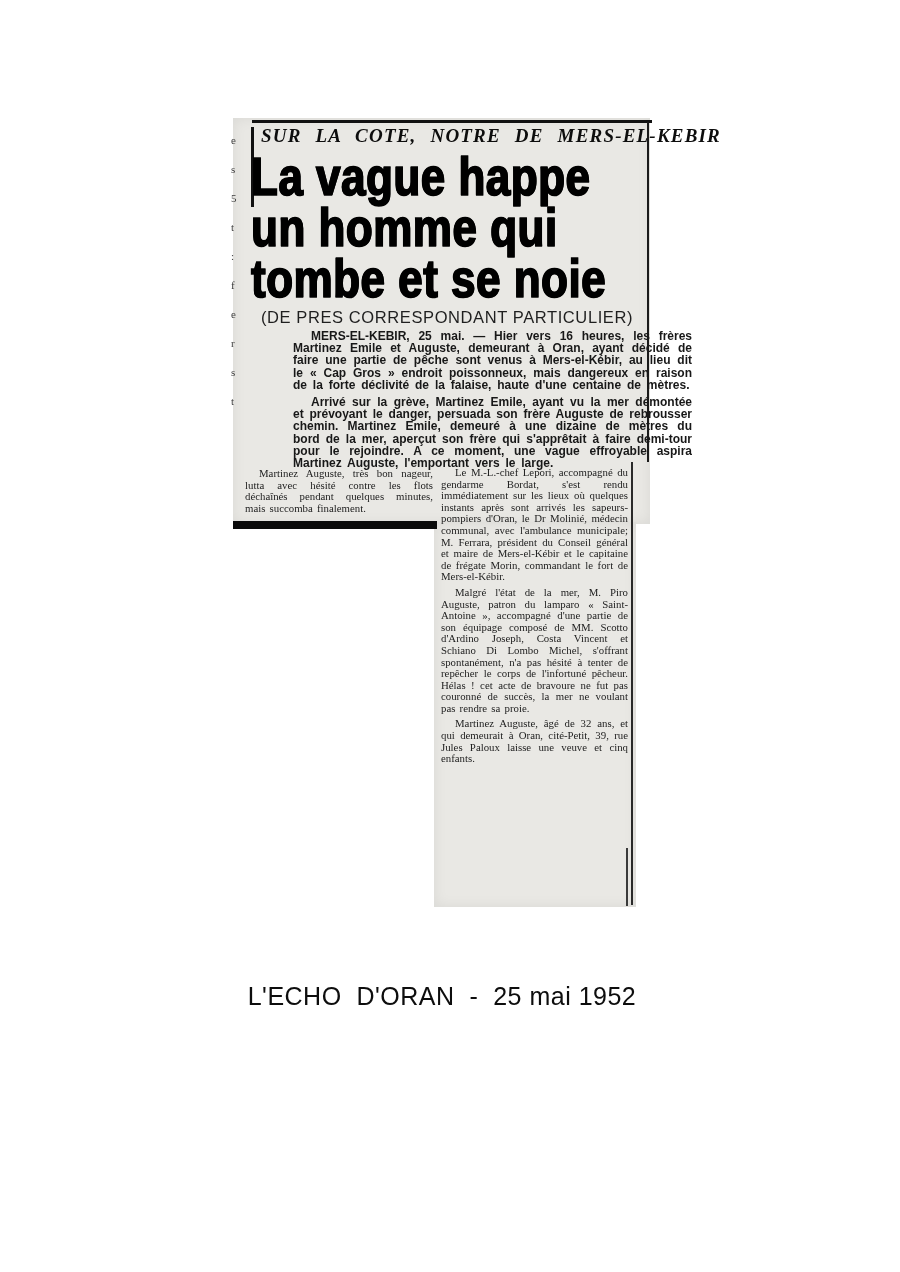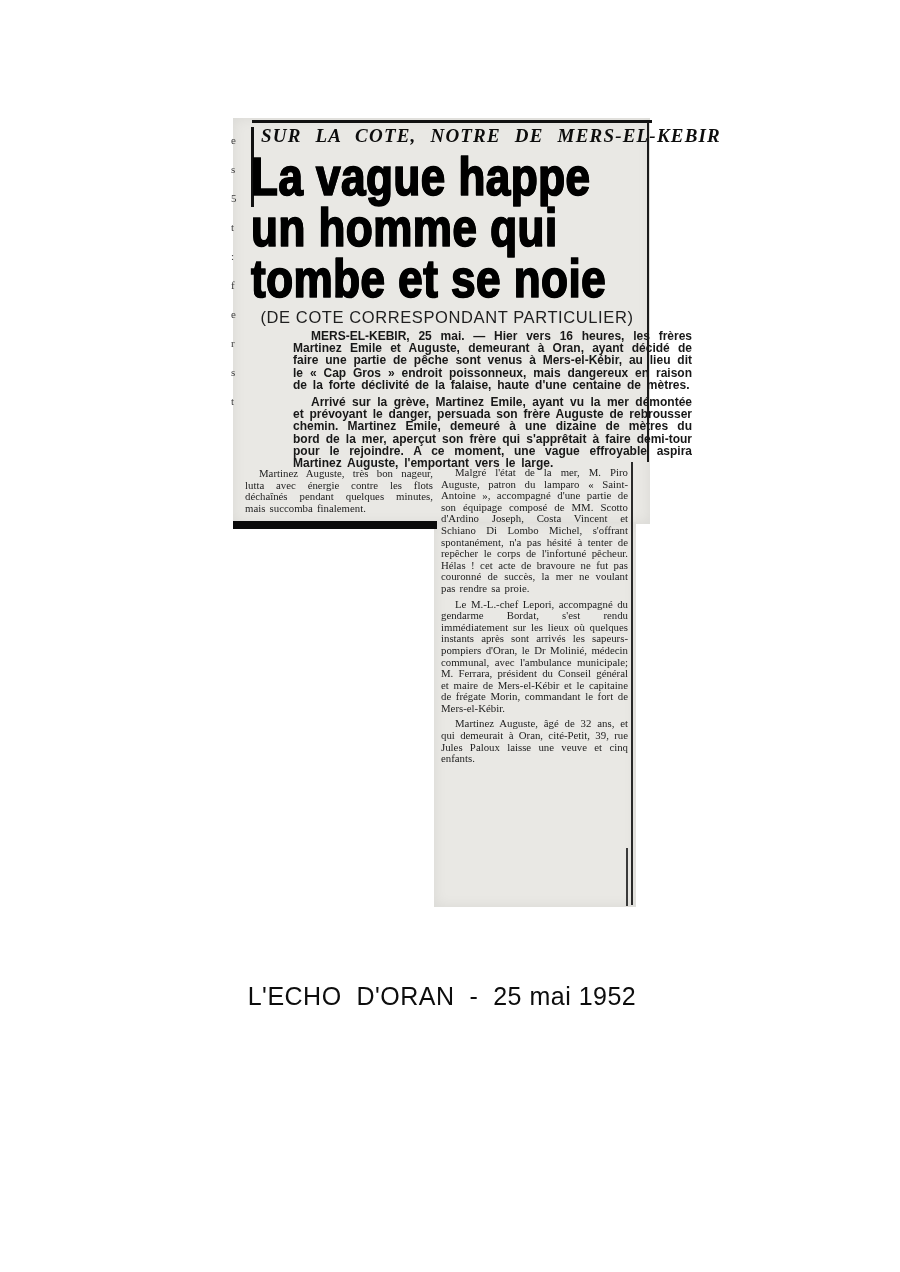--- a/index.html
+++ b/index.html
@@ -123,30 +123,30 @@
 t</div>
 
 <div id="kicker">SUR LA COTE, NOTRE DE MERS-EL-KEBIR</div>
 
 <div id="headline">
   <div>La vague happe</div>
   <div>un homme qui</div>
   <div>tombe et se noie</div>
 </div>
 
-<div id="byline">(DE COTE CORRESPONDANT PARTICULIER)</div>
+<div id="byline">(DE PRES CORRESPONDANT PARTICULIER)</div>
 
 <div id="lead">
   <p>MERS-EL-KEBIR, 25 mai. — Hier vers 16 heures, les frères Martinez Emile et Auguste, demeurant à Oran, ayant décidé de faire une partie de pêche sont venus à Mers-el-Kébir, au lieu dit le « Cap Gros » endroit poissonneux, mais dangereux en raison de la forte déclivité de la falaise, haute d'une centaine de mètres.</p>
   <p>Arrivé sur la grève, Martinez Emile, ayant vu la mer démontée et prévoyant le danger, persuada son frère Auguste de rebrousser chemin. Martinez Emile, demeuré à une dizaine de mètres du bord de la mer, aperçut son frère qui s'apprêtait à faire demi-tour pour le rejoindre. A ce moment, une vague effroyable aspira Martinez Auguste, l'emportant vers le large.</p>
 </div>
 
 <div id="left-column" class="col">
-  <p>Martinez Auguste, très bon nageur, lutta avec énergie contre les flots déchaînés pendant quelques minutes, mais succomba finalement.</p>
+  <p>Martinez Auguste, très bon nageur, lutta avec hésité contre les flots déchaînés pendant quelques minutes, mais succomba finalement.</p>
 </div>
 
 <div id="right-column" class="col">
+  <p>Le M.-L.-chef Lepori, accompagné du gendarme Bordat, s'est rendu immédiatement sur les lieux où quelques instants après sont arrivés les sapeurs-pompiers d'Oran, le Dr Molinié, médecin communal, avec l'ambulance municipale; M. Ferrara, président du Conseil général et maire de Mers-el-Kébir et le capitaine de frégate Morin, commandant le fort de Mers-el-Kébir.</p>
   <p>Malgré l'état de la mer, M. Piro Auguste, patron du lamparo « Saint-Antoine », accompagné d'une partie de son équipage composé de MM. Scotto d'Ardino Joseph, Costa Vincent et Schiano Di Lombo Michel, s'offrant spontanément, n'a pas hésité à tenter de repêcher le corps de l'infortuné pêcheur. Hélas ! cet acte de bravoure ne fut pas couronné de succès, la mer ne voulant pas rendre sa proie.</p>
-  <p>Le M.-L.-chef Lepori, accompagné du gendarme Bordat, s'est rendu immédiatement sur les lieux où quelques instants après sont arrivés les sapeurs-pompiers d'Oran, le Dr Molinié, médecin communal, avec l'ambulance municipale; M. Ferrara, président du Conseil général et maire de Mers-el-Kébir et le capitaine de frégate Morin, commandant le fort de Mers-el-Kébir.</p>
   <p>Martinez Auguste, âgé de 32 ans, et qui demeurait à Oran, cité-Petit, 39, rue Jules Paloux laisse une veuve et cinq enfants.</p>
 </div>
 
 <div id="caption">L'ECHO  D'ORAN  -  25 mai 1952</div>
 
 </body></html>

